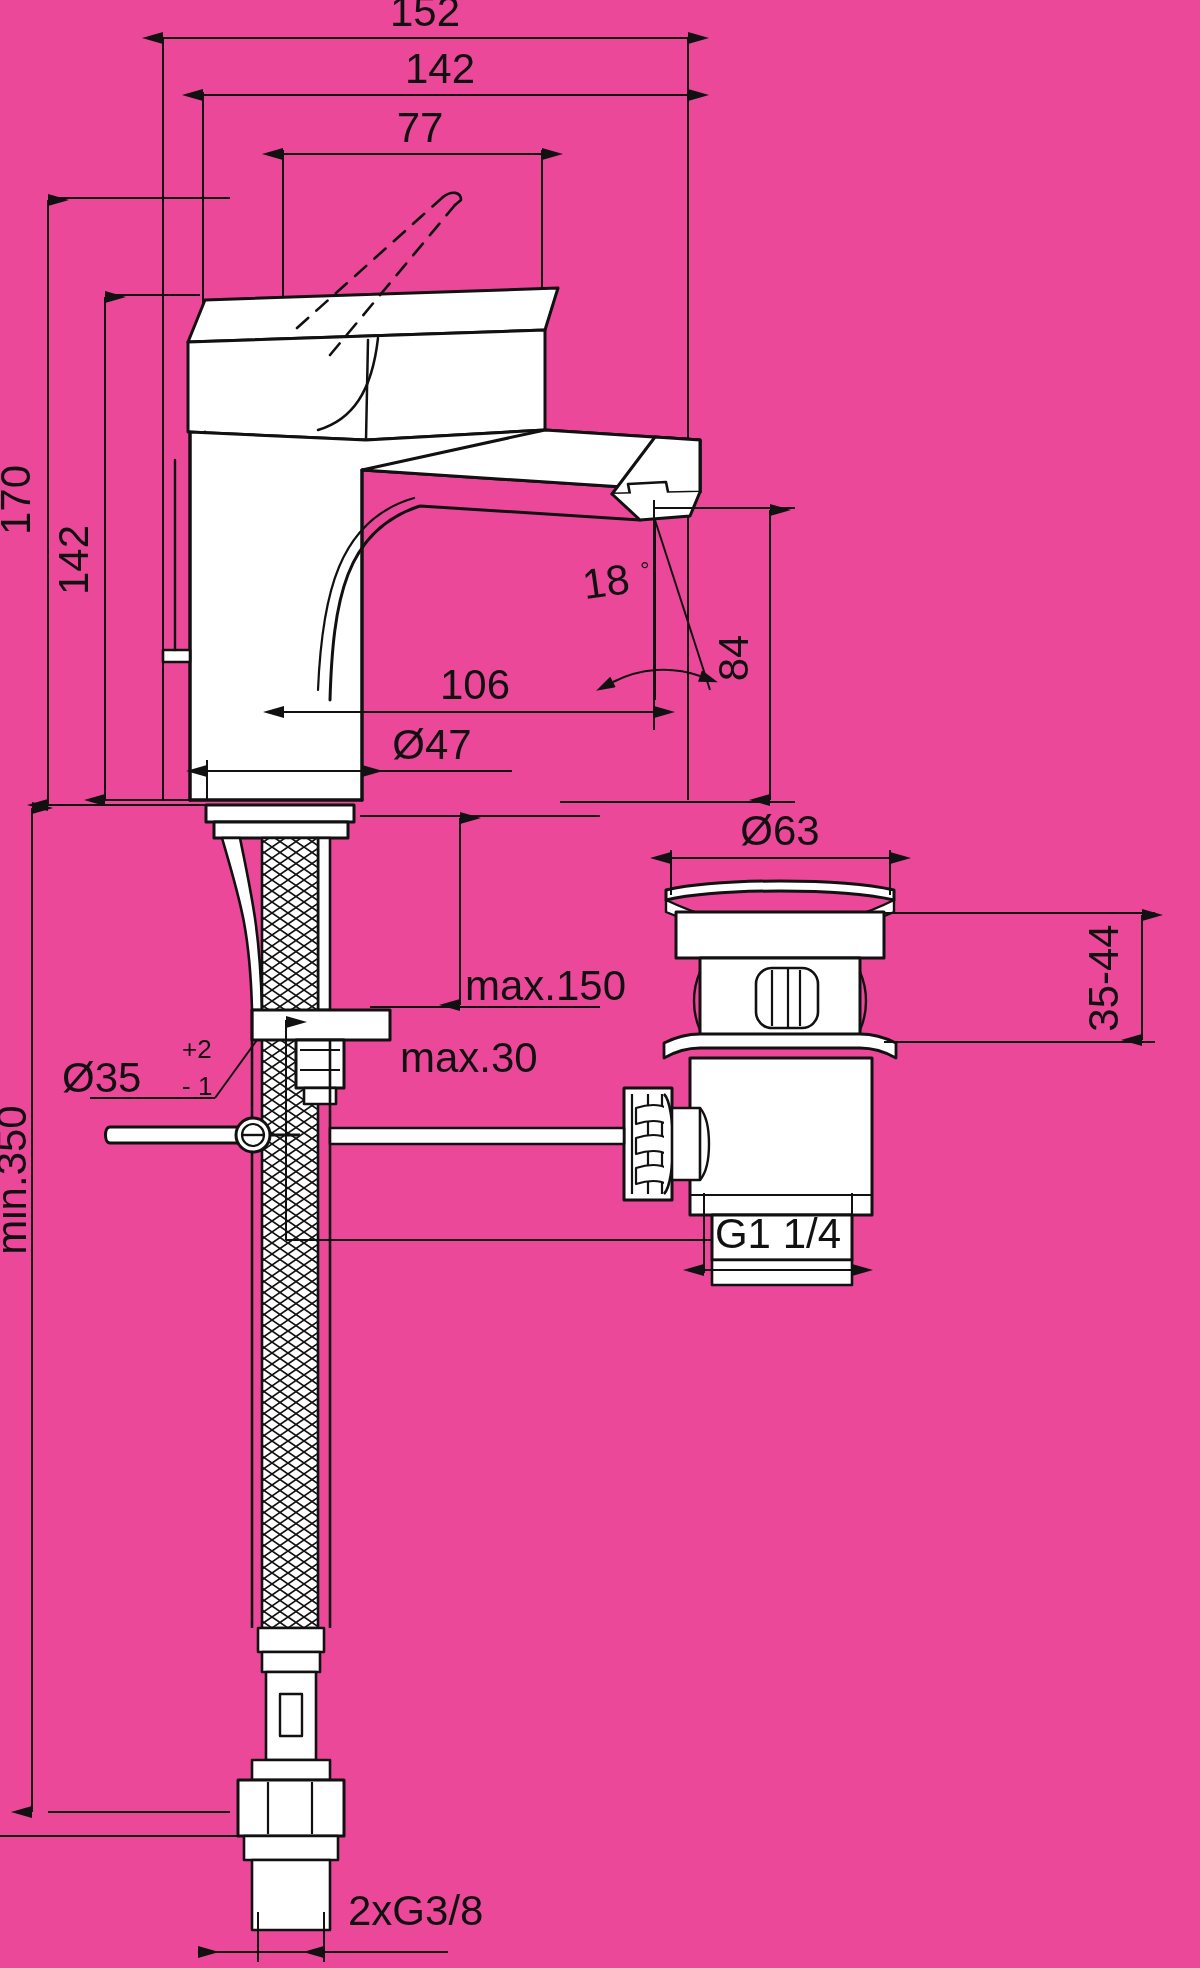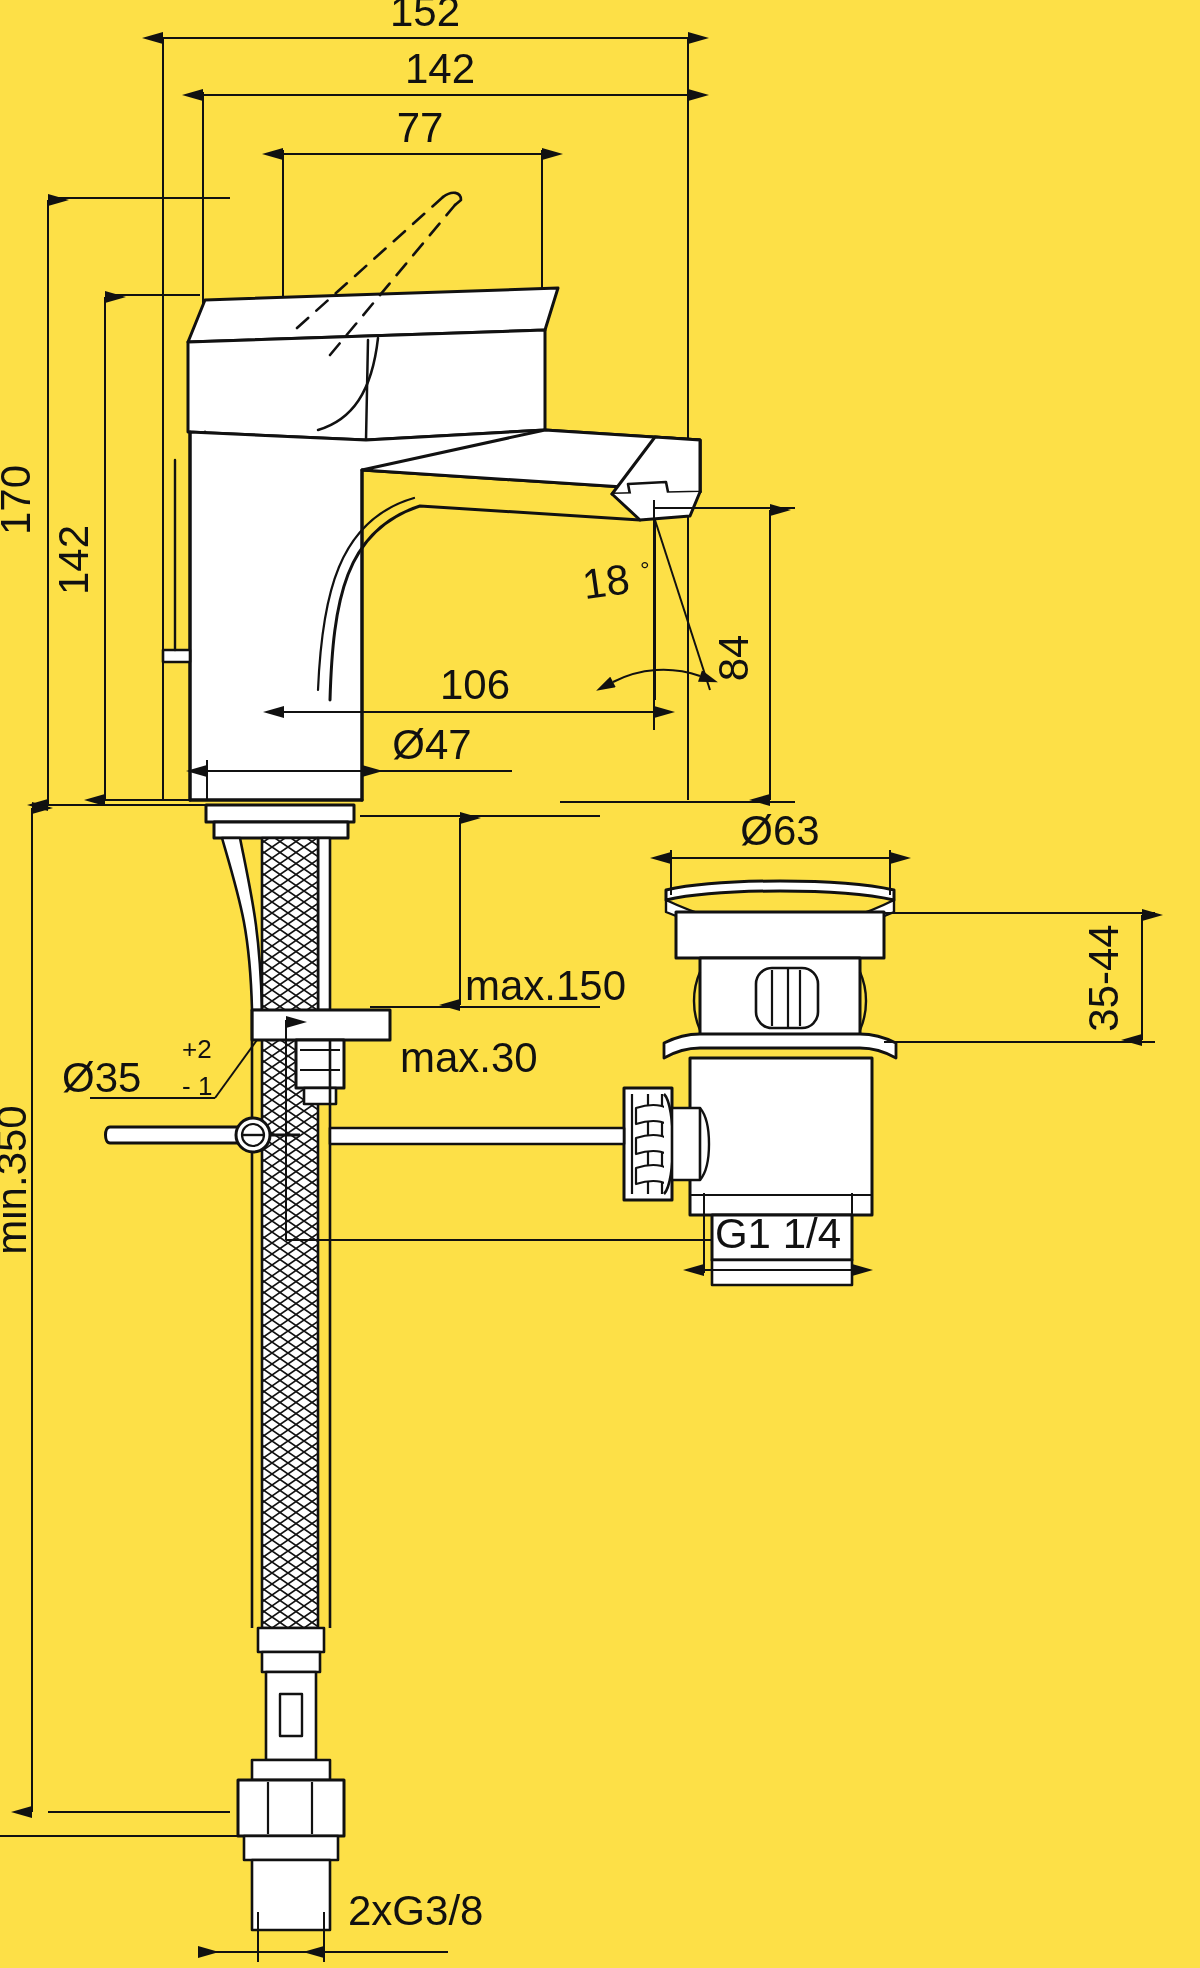--- a/index.html
+++ b/index.html
@@ -9,21 +9,21 @@
     background: #ffffff;
   }
   body {
     font-family: "Liberation Sans", sans-serif;
     color: #1a1a1a;
   }
   #sheet {
     position: relative;
     width: 1200px;
     height: 1968px;
-    background: #fde047;
+    background: #ec4899;
     overflow: hidden;
   }
   #drawing {
     position: absolute;
     left: 0;
     top: 0;
     width: 1200px;
     height: 1968px;
   }
   .dimtext {

